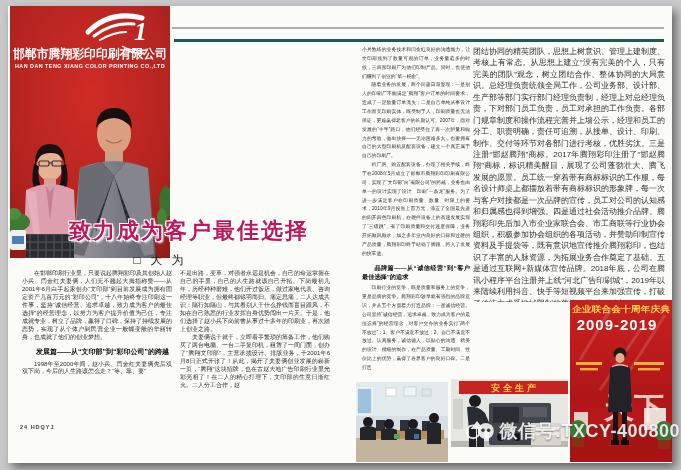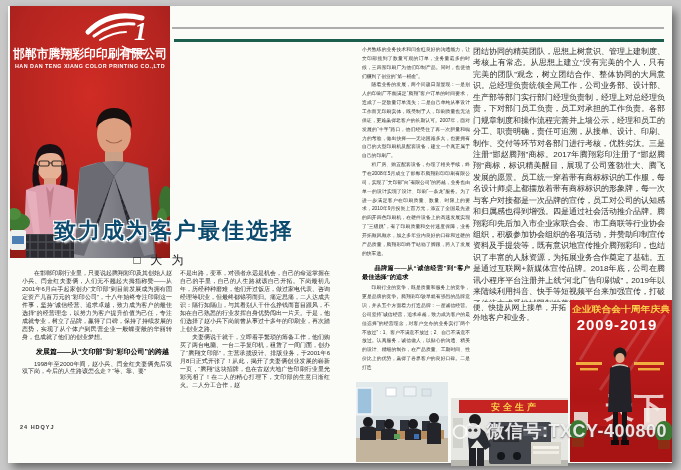--- a/index.html
+++ b/index.html
@@ -7,45 +7,45 @@
           font-family:"Liberation Sans","DejaVu Sans",sans-serif;}
   .page{position:absolute;left:8px;top:6px;width:664px;height:457px;background:#fbfbf8;
         box-shadow:4px 5px 9px rgba(0,0,0,.5);}
   .abs{position:absolute;}
   
   .rule-gray{left:172px;top:27px;width:492px;height:2px;background:#adadad;}
   .rule-green{left:174px;top:39px;width:490px;height:3px;background:#1c5e4d;}
   
   .subtitle{left:22px;top:199px;font-size:14px;font-weight:bold;color:#141414;letter-spacing:2px;
     text-shadow:1px 1px 0 #fff,-1px -1px 0 #fff,1px -1px 0 #fff,-1px 1px 0 #fff,2px 2px 2px rgba(255,255,255,.95);}
-  .maintitle{left:54px;top:216px;font-size:22px;font-weight:bold;color:#0c4a6e;letter-spacing:2px;
+  .maintitle{left:69px;top:216px;font-size:22px;font-weight:bold;color:#be185d;letter-spacing:2px;
     text-shadow:1px 1px 0 #fff,-1px -1px 0 #fff,1px -1px 0 #fff,-1px 1px 0 #fff,2px 2px 2px rgba(255,255,255,.95);}
   .byline{left:100px;top:252px;width:120px;text-align:center;font-size:12px;color:#222;letter-spacing:3px;}
   
   .col{color:#2e2e2e;text-align:justify;}
   .col p{margin:0;}
   .indent{text-indent:2em;}
   .lp-col{font-size:6px;line-height:1.33;}
   #lp-col1{left:22px;top:270px;width:150px;height:135px;}
   #lp-col2{left:180px;top:270px;width:150px;height:152px;overflow:hidden;}
   .lp-head{font-size:7px;font-weight:bold;color:#0a0a0a;margin:5px 0 4px 0 !important;line-height:1.4;}
   #rp-col1{left:362px;top:46px;width:108px;height:332px;font-size:4.8px;line-height:1.85;overflow:hidden;}
   .rp-head{font-size:6.2px;font-weight:bold;color:#0a0a0a;margin:4px 0 3px 0 !important;line-height:1.5;}
   #rp-col2a{left:473px;top:46px;width:192px;height:256px;font-size:8px;line-height:1.43;overflow:hidden;}
   #rp-col2b{left:473px;top:303px;width:93px;height:77px;font-size:7.6px;line-height:1.29;overflow:hidden;}
   .footer{left:20px;top:424px;font-size:5.5px;color:#3c3c3c;letter-spacing:1px;font-weight:bold;}
   
   .ph{overflow:hidden;}
   #photo-founders{left:10px;top:6px;width:160px;height:252px;}
   #photo-office{left:356px;top:382px;width:92px;height:80px;}
-  #photo-machine{left:451px;top:379px;width:117px;height:68px;margin-top:19px;}
+  #photo-machine{left:451px;top:379px;width:117px;height:68px;}
   #photo-celebration{left:570px;top:300px;width:102px;height:200px;}
   svg{display:block;}
   
-  #watermark{left:452px;top:416px;width:215px;height:30px;display:flex;align-items:center;gap:4px;z-index:60;}
+  #watermark{left:465px;top:416px;width:215px;height:30px;display:flex;align-items:center;gap:4px;z-index:60;}
   #watermark .wm-text{font-size:18px;font-weight:bold;color:rgba(250,250,250,.88);
      text-shadow:0 1px 2px rgba(70,70,70,.65);letter-spacing:.5px;white-space:nowrap;}
 </style>
 </head>
 <body>
 
 <div id="canvas">
   <div class="page"></div>
 
   <div class="abs rule-gray"></div>
@@ -147,21 +147,20 @@
     <p>小兵熟练的业务技术和闫金红良好的沟通能力，让文印部揽到了数量可观的订单，业务量最多的时候，三四家印刷厂为他们印制产品。同时，也使他们赚到了创业的“第一桶金”。</p>
     <p class="indent">随着业务的发展，两个问题日渐显现：一是别人的印刷厂不能满足“腾翔”客户订单的时间要求，造成了一定数量订单流失；二是自己单纯从事设计工作而无印刷实体，既受制于人，印刷质量也无法保证，更难赢得老客户的长期认可。2007年，面对发展的“十字”路口，他们经受住了再一次胆量和魄力的考验，做出抉择——无论困难多大，也要拥有自己的大型印刷机及配套设备，建立一个真正属于自己的印刷厂。</p>
     <p class="indent">租厂房、购置配套设备，办理了相关手续，终于在2008年5月成立了邯郸市腾翔彩印印刷有限公司，实现了“文印部”向“有限公司”的跨越，业务也由单一的设计实现了设计、印刷“一条龙”服务。为了进一步满足客户在印刷质量、数量、时限上的要求，2010年9月投资上百万元，添置了全国最先进的四开四色印刷机，在硬件设备上的高速发展实现了“三级跳”，有了印刷质量和交付速度保障，业务开拓顺风顺水，加之多年业内良好的口碑和过硬的产品质量，腾翔彩印终于站稳了脚跟，跨入了发展的快车道。</p>
     <p class="rp-head indent">品牌篇——从“诚信经营”到“客户最佳选择”的追求</p>
     <p class="indent">印刷行业的竞争，既是质量和服务上的竞争，更是品牌的竞争。腾翔彩印较早就有强烈的品牌意识，并从五个方面着力打造品牌：一是诚信经营。公司坚持“诚信经营，追求卓越，致力成为客户的最佳选择”的经营理念，对客户交办的业务实行“两个不放过”：1、客户不满意不放过；2、自己不满意不放过。认真服务，诚信做人，以贴心的沟通、精美的设计、精细的制作，在产品质量、工期时间、性价比上的优势，赢得了各界客户的良好口碑。二是打造</p>
   </div>
   <div class="abs col" id="rp-col2a">
     <p>团结协同的精英团队，思想上树意识、管理上建制度、考核上有常态。从思想上建立“没有完美的个人，只有完美的团队”观念，树立团结合作、整体协同的大局意识。总经理负责统领全局工作，公司业务部、设计部、生产部等部门实行部门经理负责制，经理上对总经理负责，下对部门员工负责，员工对承担的工作负责。各部门规章制度和操作流程完善并上墙公示，经理和员工的分工、职责明确，责任可追溯，从接单、设计、印刷、制作、交付等环节对各部门进行考核，优胜劣汰。三是注册“邯赵腾翔”商标。2017年腾翔彩印注册了“邯赵腾翔”商标，标识精美醒目，展现了公司蓬勃壮大、腾飞发展的愿景。员工统一穿着带有商标标识的工作服，每名设计师桌上都摆放着带有商标标识的形象牌，每一次与客户对接都是一次品牌的宣传，员工对公司的认知感和归属感也得到增强。四是通过社会活动推介品牌。腾翔彩印先后加入市企业家联合会、市工商联等行业协会组织，积极参加协会组织的各项活动，并赞助印制宣传资料及手提袋等，既有意识地宣传推介腾翔彩印，也结识了丰富的人脉资源，为拓展业务合作奠定了基础。五是通过互联网+新媒体宣传品牌。2018年底，公司在腾讯小程序平台注册并上线“河北广告印刷城”，2019年以来陆续利用抖音、快手等短视频平台来加强宣传，打破了传统方式受地域限制的藩篱，同时可以方</p>
   </div>
   <div class="abs col" id="rp-col2b">
-    <p>便、快捷从网上接单，开拓外地客户和业务。</p>
   </div>
 
   <div class="abs ph" id="photo-office">
     <svg width="92" height="80" viewBox="0 0 92 80">
       <rect width="92" height="80" fill="#d7dfe2"></rect>
       <rect width="92" height="34" fill="#e3eaec"></rect>
       <rect x="1" y="6" width="15" height="26" fill="#9cc2de" stroke="#f2f5f6" stroke-width="1.5"></rect>
       <rect x="30" y="6" width="10" height="8" fill="#ffffff" stroke="#b9c4c9" stroke-width=".6"></rect>
       <rect x="48" y="5" width="12" height="9" fill="#eef3f5" stroke="#b9c4c9" stroke-width=".6"></rect>
       <rect x="66" y="7" width="9" height="7" fill="#dce6ea" stroke="#b9c4c9" stroke-width=".6"></rect>

